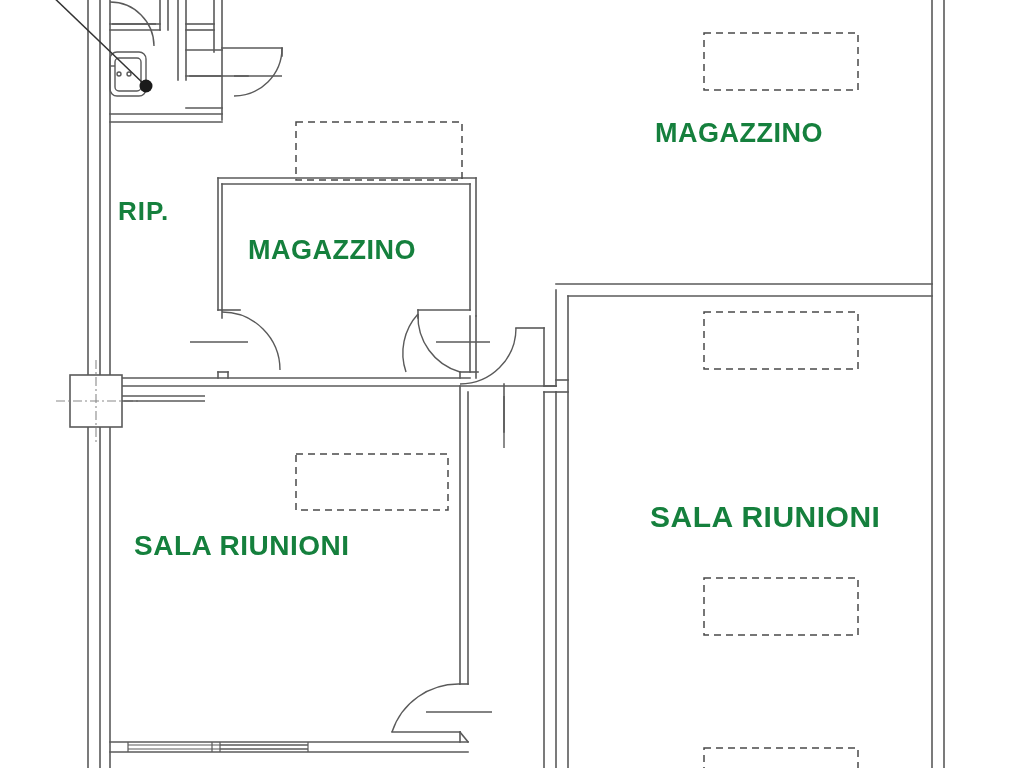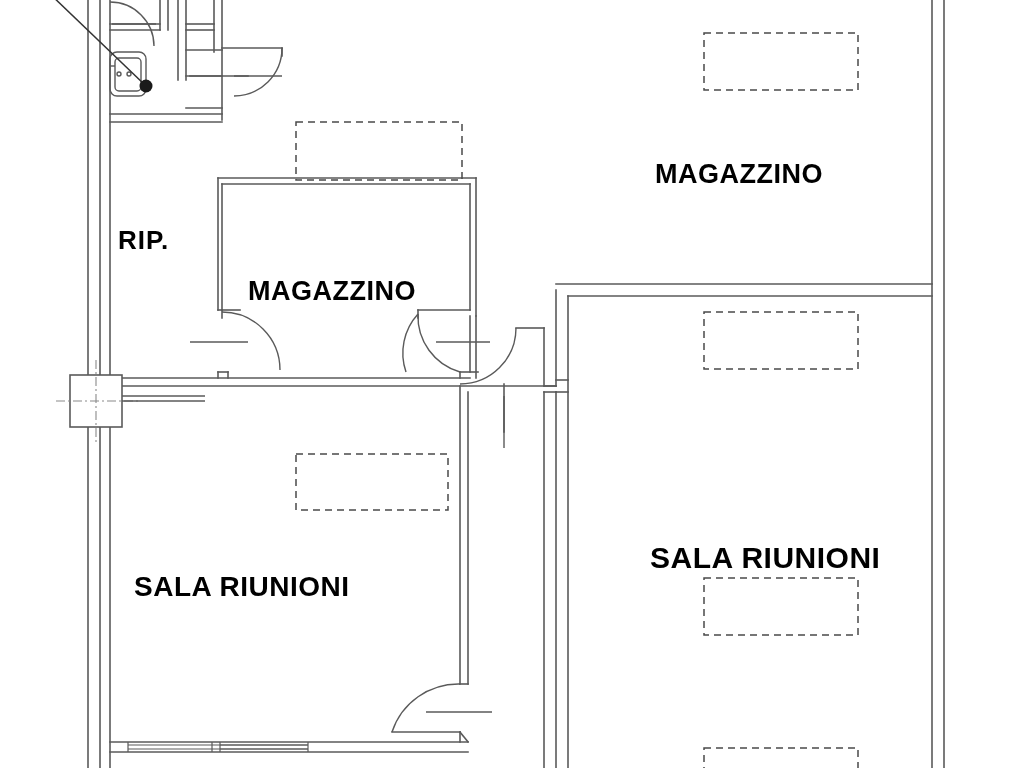--- a/index.html
+++ b/index.html
@@ -21,29 +21,28 @@
   #plan-svg {
     position: absolute;
     left: 0;
     top: 0;
     width: 1024px;
     height: 768px;
     display: block;
   }
   .room-label {
     position: absolute;
-    color: #000000;
+    color: #15803d;
     font-family: "Liberation Sans", sans-serif;
     font-weight: 700;
     letter-spacing: 0.5px;
     white-space: nowrap;
-    margin-top: 41px;
     -webkit-font-smoothing: antialiased;
   }
-  .lbl-rip        { left: 118px; top: 184px;  font-size: 26px; letter-spacing: 1px; }
+  .lbl-rip        { left: 118px; top: 196px;  font-size: 26px; letter-spacing: 1px; }
   .lbl-mag-left   { left: 248px; top: 235px;  font-size: 27px; letter-spacing: 0.5px; }
   .lbl-mag-right  { left: 655px; top: 118px;  font-size: 27px; letter-spacing: 0.5px; }
   .lbl-sala-left  { left: 134px; top: 530px;  font-size: 28px; letter-spacing: 0.5px; }
   .lbl-sala-right { left: 650px; top: 500px;  font-size: 30px; letter-spacing: 0.5px; }
 </style>
 </head>
 <body>
 
 <div id="plan-root">
 

